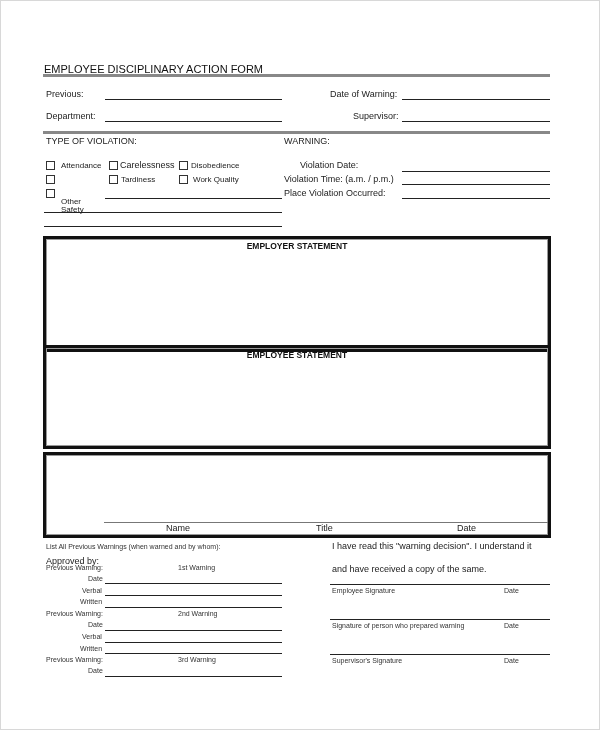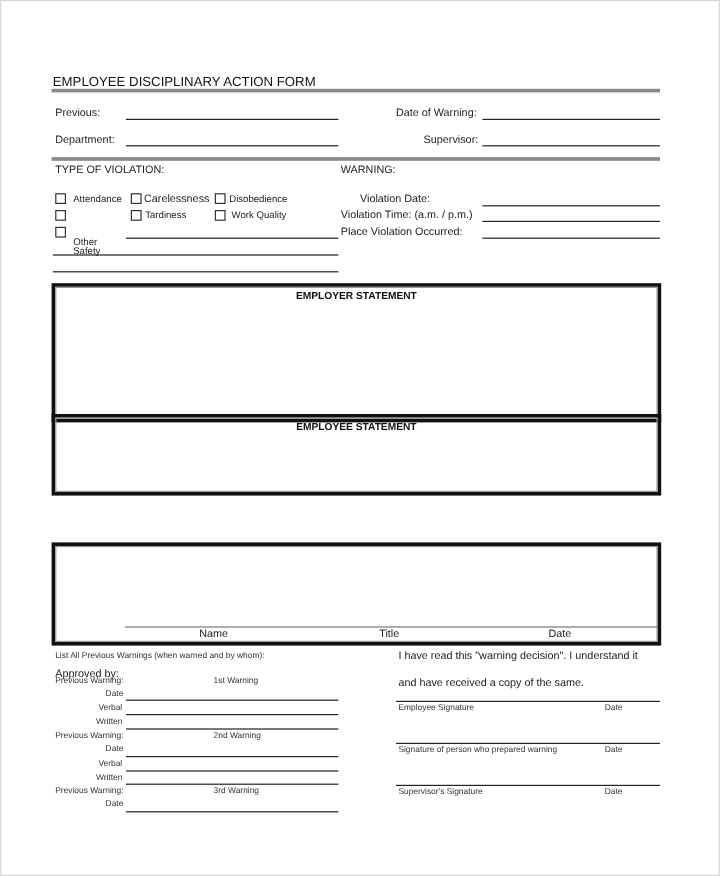--- a/index.html
+++ b/index.html
@@ -93,21 +93,21 @@
 <div class="uline" style="left:402px; top:171px; width:148px;"></div>
 <div class="abs lbl" style="left:284px; top:174px;">Violation Time: (a.m. / p.m.)</div>
 <div class="uline" style="left:402px; top:184px; width:148px;"></div>
 <div class="abs lbl" style="left:284px; top:188px;">Place Violation Occurred:</div>
 <div class="uline" style="left:402px; top:198px; width:148px;"></div>
 
 <div class="box" style="top:223px; height:116px;margin-top:13px;">
   <div class="box-title">EMPLOYER STATEMENT</div>
 </div>
 
-<div class="box" style="top:345px; height:68px;">
+<div class="box" style="top:345px; height:104px;">
   <div class="box-title">EMPLOYEE STATEMENT</div>
 </div>
 
 <div class="box" style="top:452px; height:86px;">
   <div class="abs lbl" style="left:0px; top:58px;margin-top:43px;">Approved by:</div>
   <div class="uline light" style="left:58px; top:67px; width:444px; background:#777;"></div>
   <div class="abs lbl" style="left:120px; top:68px;">Name</div>
   <div class="abs lbl" style="left:270px; top:68px;">Title</div>
   <div class="abs lbl" style="left:411px; top:68px;">Date</div>
 </div>

